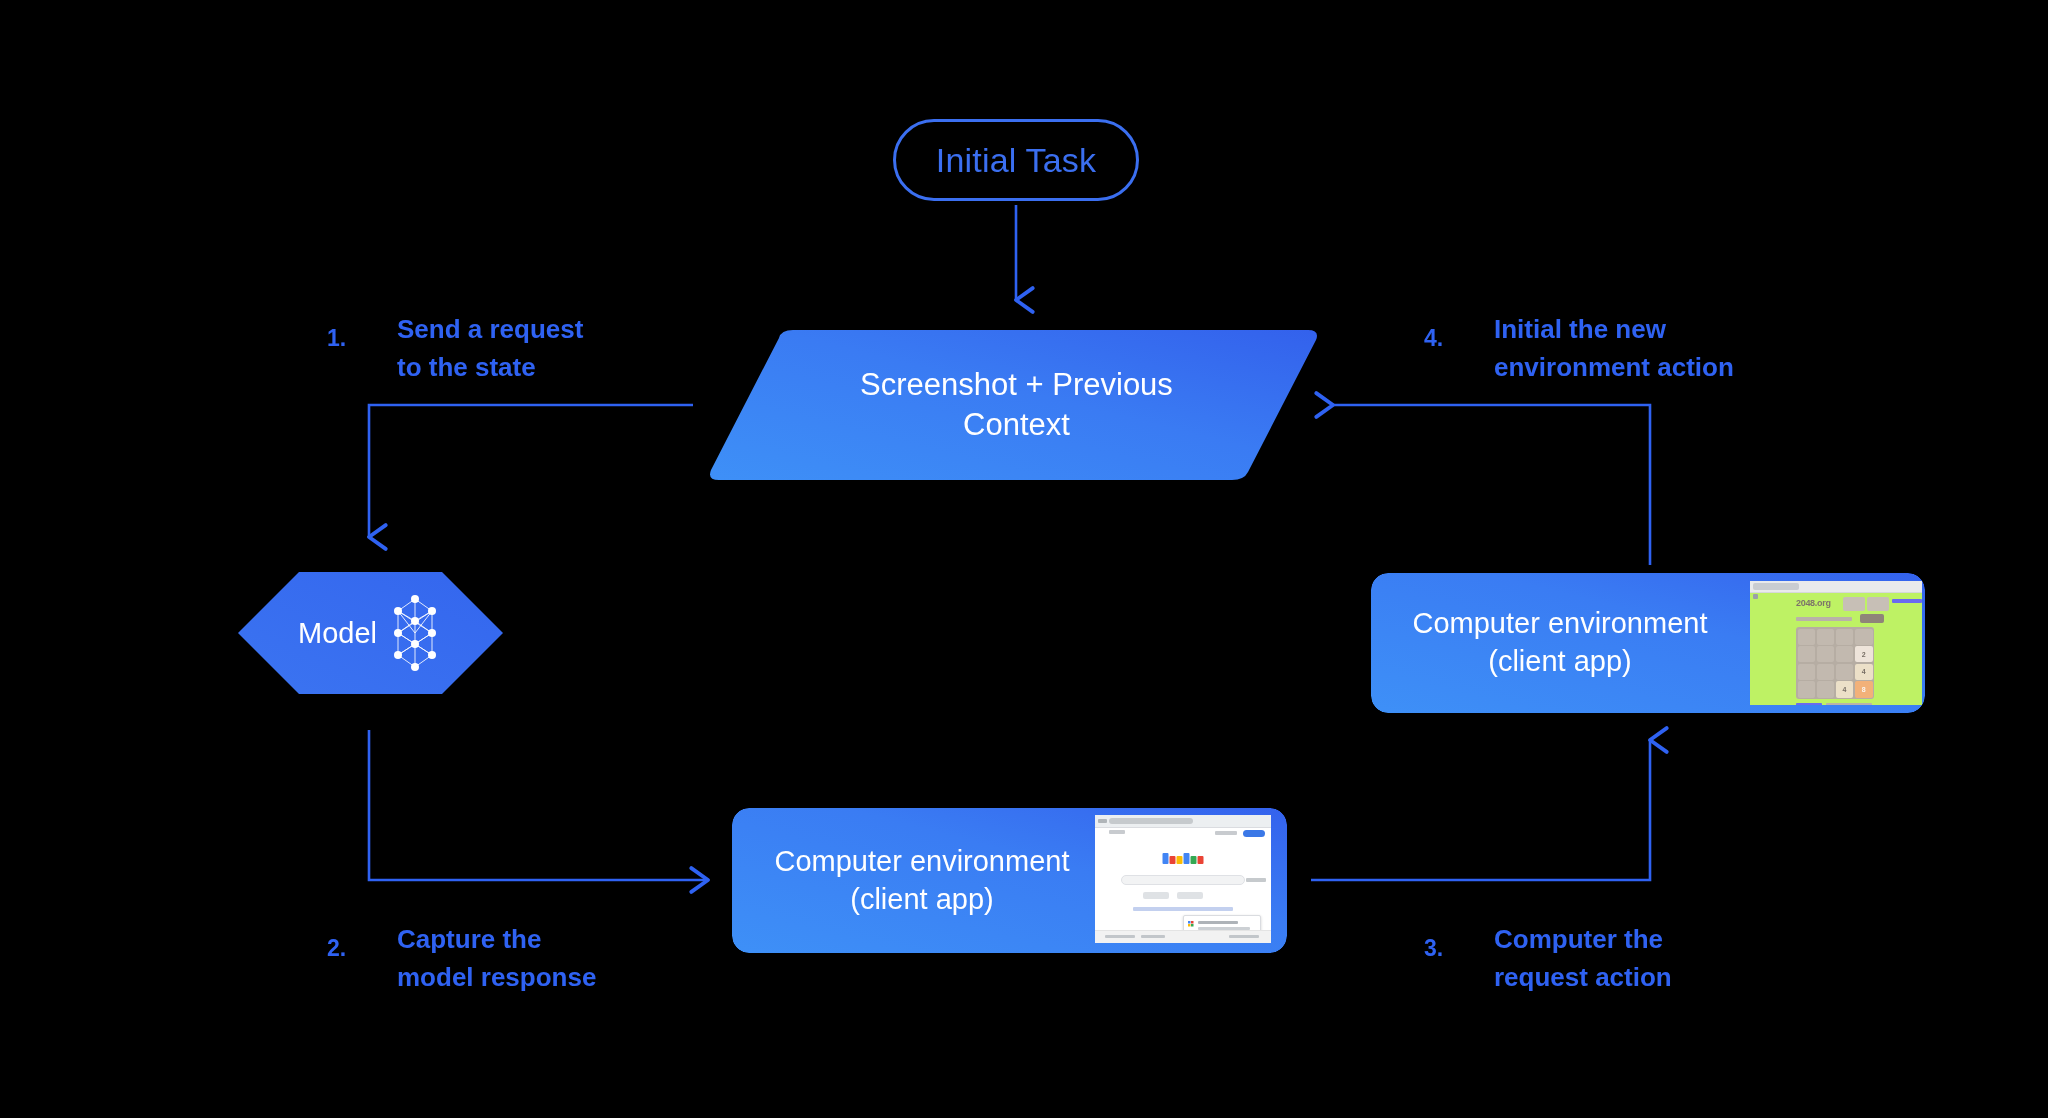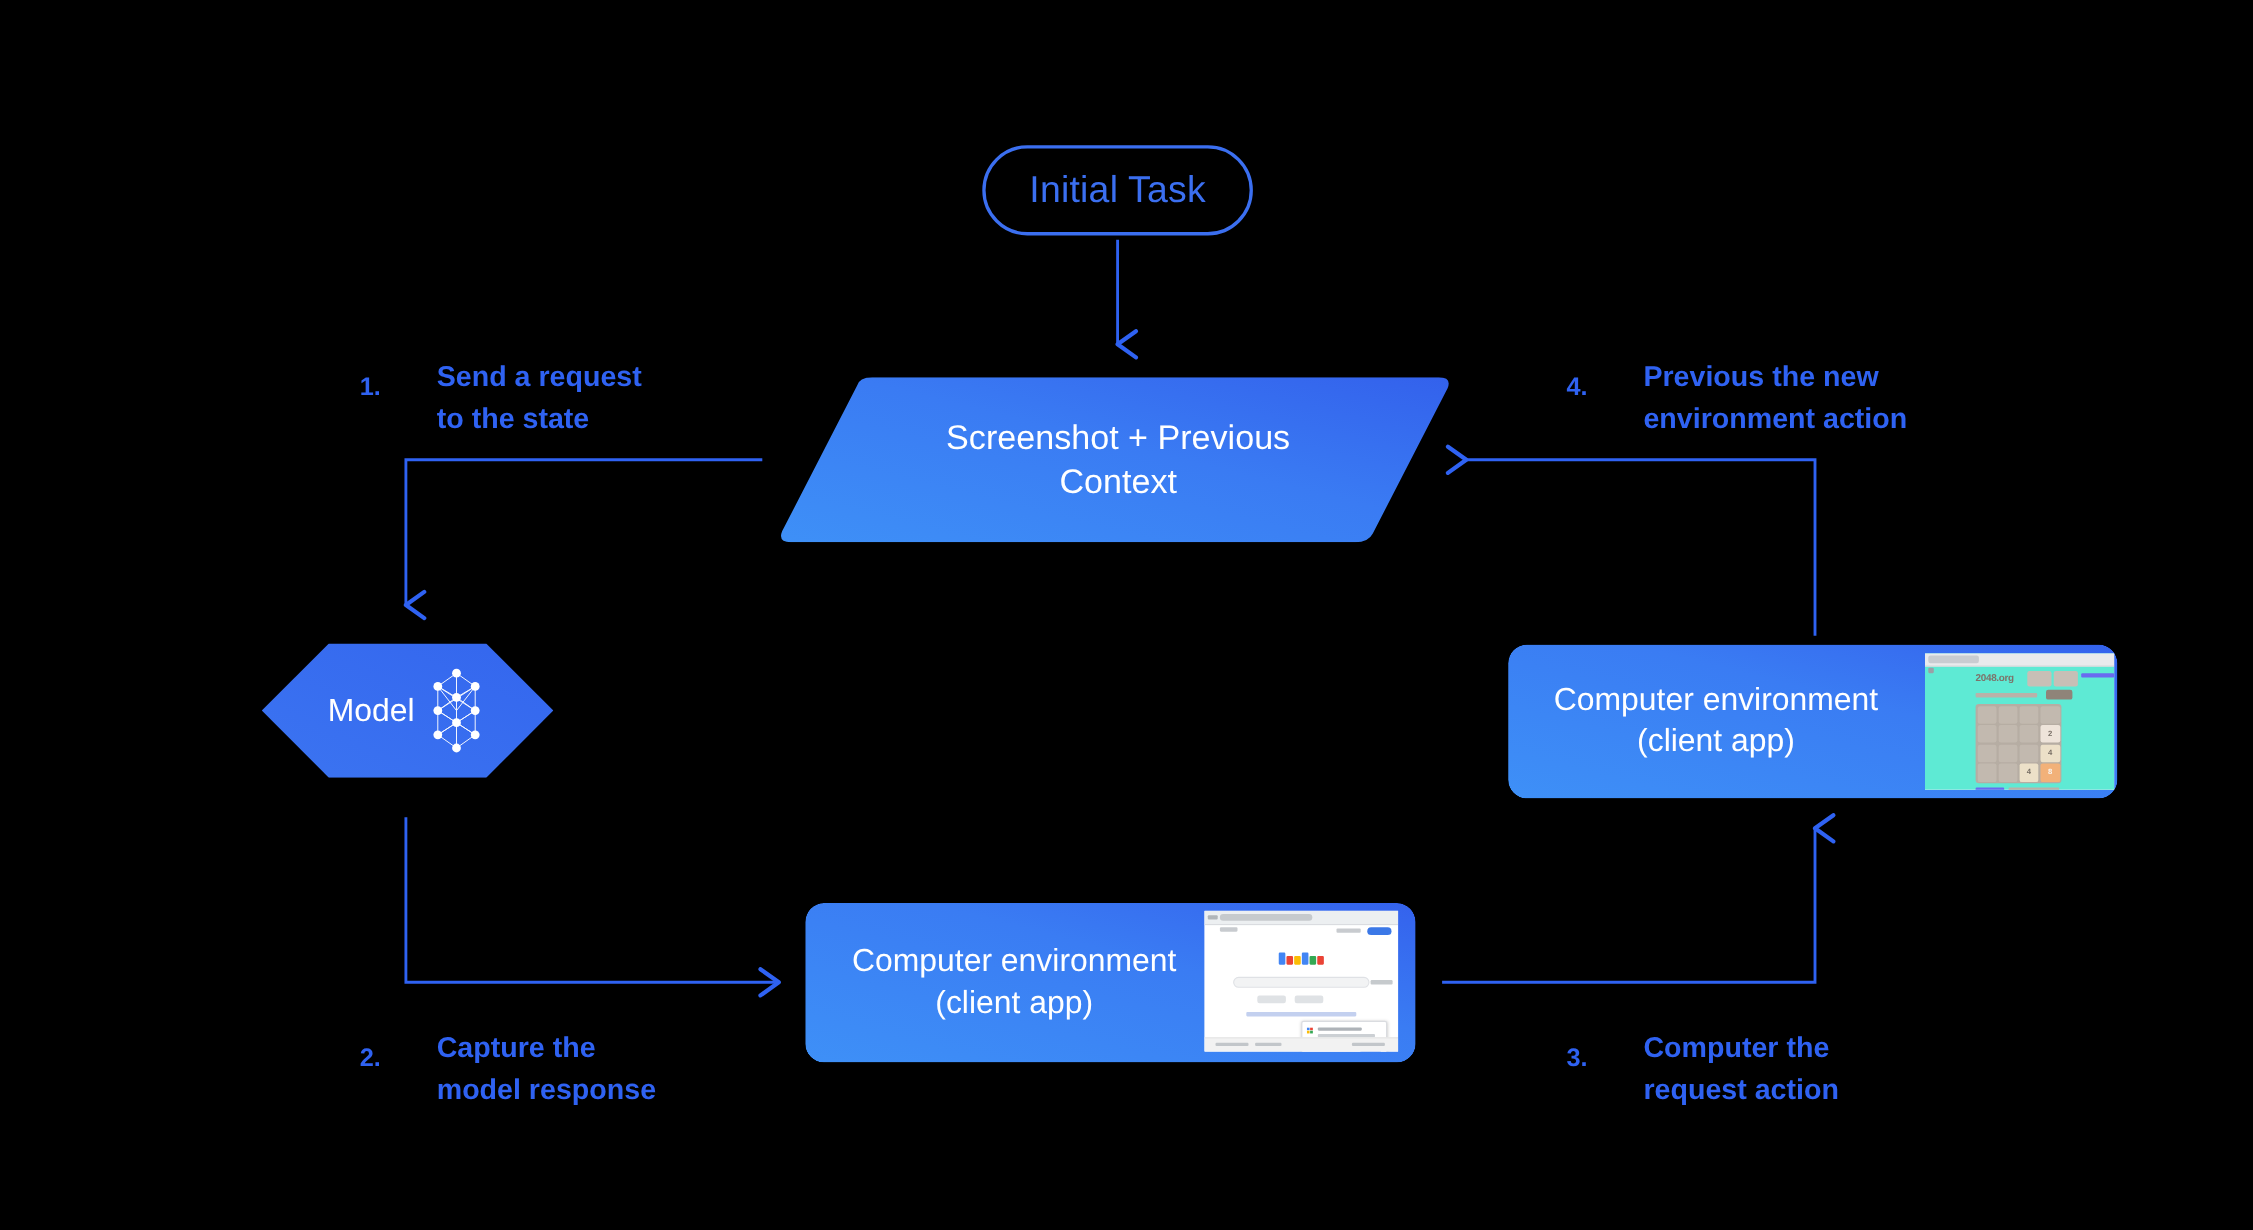--- a/index.html
+++ b/index.html
@@ -9,21 +9,21 @@
   }
   body {
     width: 2048px;
     height: 1118px;
     position: relative;
     overflow: hidden;
     font-family: "Liberation Sans", sans-serif;
   }
   #stage {
     position: absolute;
-    left: 0; top: 13px;
+    left: 0; top: 0;
     width: 2048px;
     height: 898px;
   }
   .abs { position: absolute; }
 
   
   #initial-task {
     left: 893px; top: 119px;
     width: 246px; height: 82px;
     border: 3px solid #3B6FF0;
@@ -135,21 +135,21 @@
     font-size: 26px;
     line-height: 1.45;
     white-space: nowrap;
   }
   #step-1 { left: 327px; top: 311px; }
   #step-4 { left: 1424px; top: 311px; }
   #step-2 { left: 327px; top: 921px; }
   #step-3 { left: 1424px; top: 921px; }
 
   
-  .g2048 { position: absolute; inset: 0; background: #5eead4; }
+  .g2048 { position: absolute; inset: 0; background: #bef264; }
   .g2048 .titlebar {
     position: absolute; left: 0; top: 0; width: 100%; height: 11px;
     background: #e9eaec; border-bottom: 1px solid #d6d8da;
   }
   .g2048 .tabchip {
     position: absolute; left: 3px; top: 2px; width: 46px; height: 7px;
     background: #c9ccd1; border-radius: 2px;
   }
   .g2048 .dot {
     position: absolute; left: 3px; top: 13px; width: 5px; height: 5px;
@@ -510,21 +510,21 @@
     <span class="num">1.</span>
     <span class="txt">
       <span>Send a request</span><br>
       <span>to the state</span>
     </span>
   </div>
 
   <div class="step" id="step-4">
     <span class="num">4.</span>
     <span class="txt">
-      <span>Previous the new</span><br>
+      <span>Initial the new</span><br>
       <span>environment action</span>
     </span>
   </div>
 
   <div class="step" id="step-2">
     <span class="num">2.</span>
     <span class="txt">
       <span>Capture the</span><br>
       <span>model response</span>
     </span>

